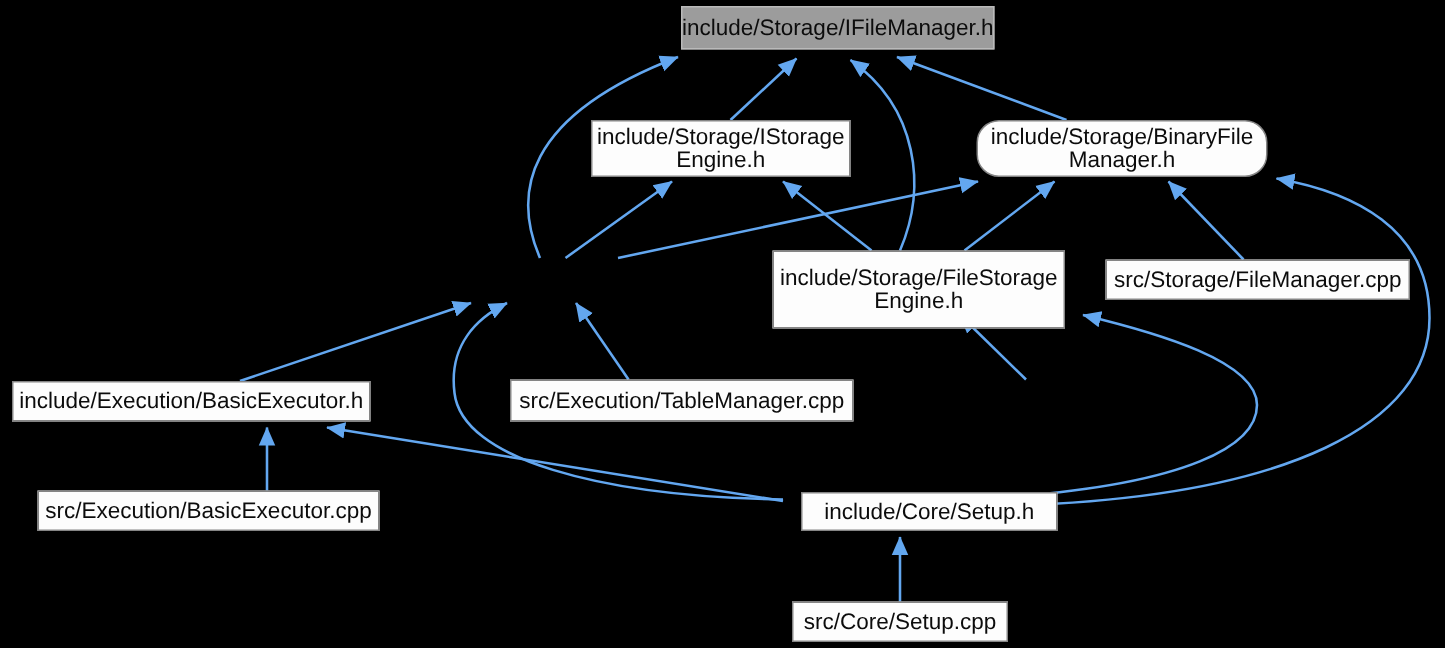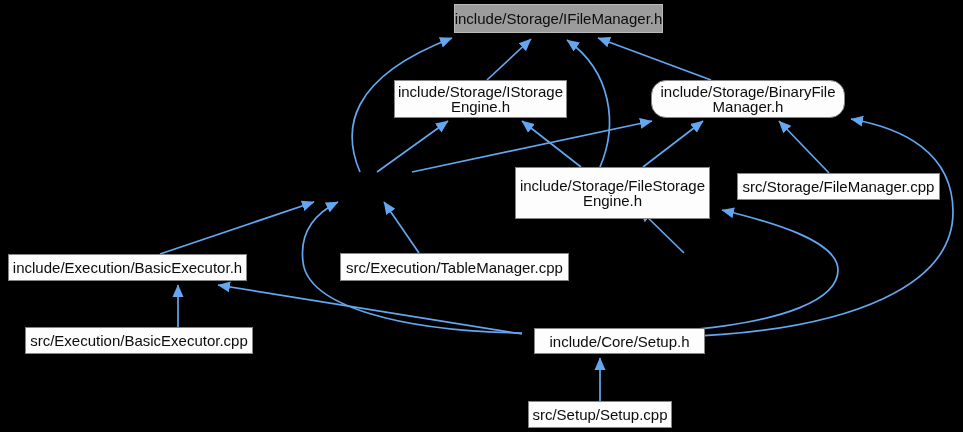--- a/index.html
+++ b/index.html
@@ -73,15 +73,15 @@
 Engine.h</div>
   <div class="node" style="left:651px; top:80px;  width:194px; height:38px;border-radius:15px;">include/Storage/BinaryFile
 Manager.h</div>
   <div class="node" style="left:515px; top:167px; width:195px; height:52px;">include/Storage/FileStorage
 Engine.h</div>
   <div class="node" style="left:737px; top:173px; width:203px; height:27px;">src/Storage/FileManager.cpp</div>
   <div class="node" style="left:8px;   top:254px; width:239px; height:27px;">include/Execution/BasicExecutor.h</div>
   <div class="node" style="left:324px; top:253px; width:229px; height:28px;margin-left:16px;">src/Execution/TableManager.cpp</div>
   <div class="node" style="left:12px;  top:327px; width:228px; height:27px;margin-left:13px;">src/Execution/BasicExecutor.cpp</div>
   <div class="node" style="left:522px; top:328px; width:171px; height:26px;margin-left:12px;">include/Core/Setup.h</div>
-  <div class="node" style="left:528px; top:401px; width:144px; height:27px;">src/Setup/Setup.cpp</div>
+  <div class="node" style="left:528px; top:401px; width:144px; height:27px;">src/Core/Setup.cpp</div>
 
 </div>
 
 </body></html>

